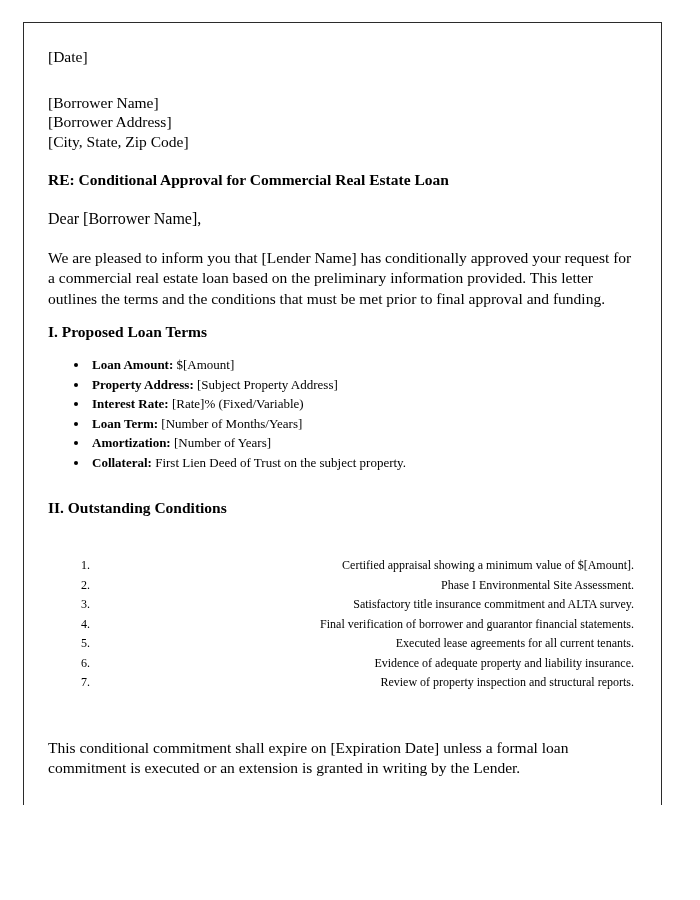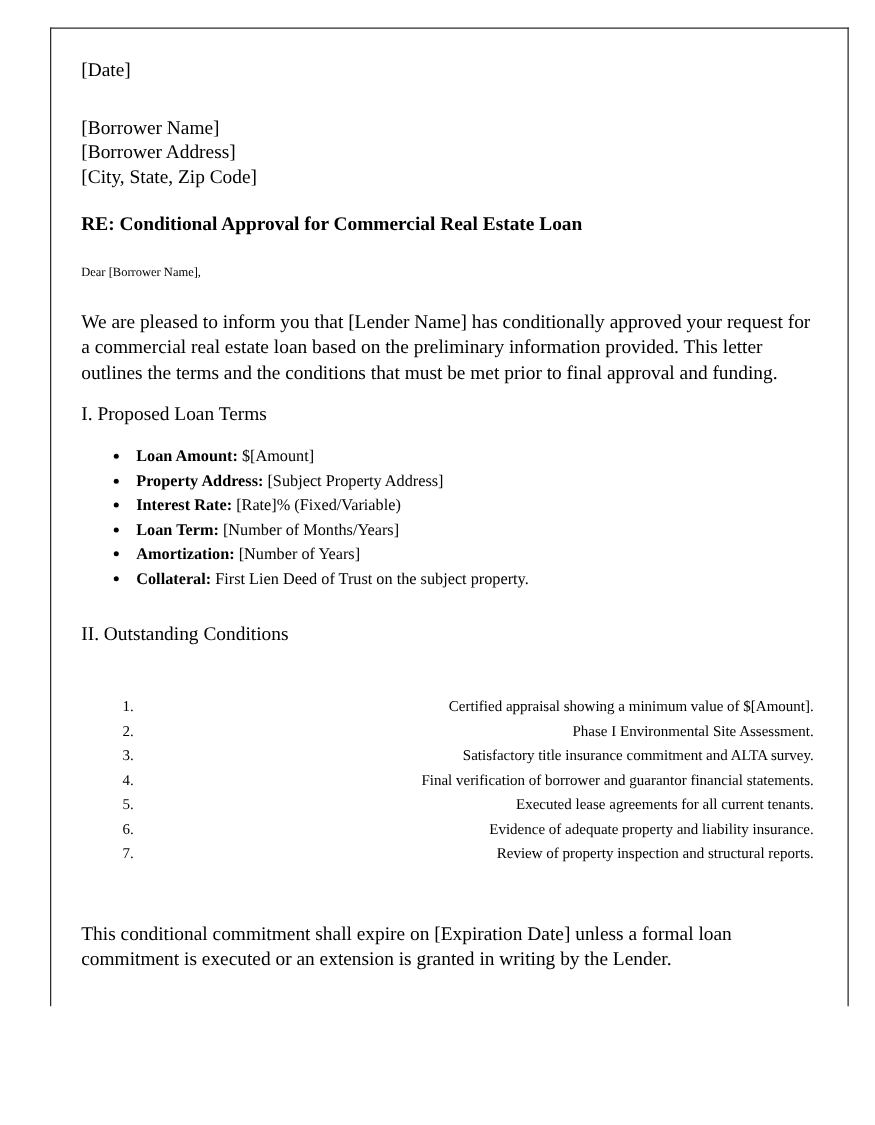--- a/index.html
+++ b/index.html
@@ -11,21 +11,21 @@
     width: 700px;
     height: 900px;
     overflow: hidden;
     font-family: "Liberation Serif", "DejaVu Serif", serif;
     color: #000000;
   }
 
   
   .page-sheet {
     position: absolute;
-    left: 40px;
+    left: 23px;
     top: 22px;
     width: 639px;
     height: 783px;
     box-sizing: border-box;
     border-left: 1.5px solid #2b2b2b;
     border-right: 1.5px solid #2b2b2b;
     border-top: 1.5px solid #2b2b2b;
     border-bottom: none;
     background: #ffffff;
   }
@@ -53,36 +53,36 @@
     white-space: nowrap;
   }
 
   .re-heading {
     font-size: 15.5px;
     line-height: 20px;
     font-weight: bold;
   }
 
   .salutation {
-    font-size: 10px;
+    font-size: 16px;
     line-height: 19.5px;
   }
 
   p.para {
     margin: 0;
     font-size: 15.5px;
     line-height: 20.5px;
     text-align: left;
   }
 
   h2.section-heading {
     margin: 0;
     font-size: 15.5px;
     line-height: 20px;
-    font-weight: normal;
+    font-weight: bold;
   }
 
   ul.terms-list {
     margin: 0;
     padding: 0 0 0 41px;
     list-style-type: disc;
   }
   ul.terms-list li {
     font-size: 13px;
     line-height: 19.5px;

